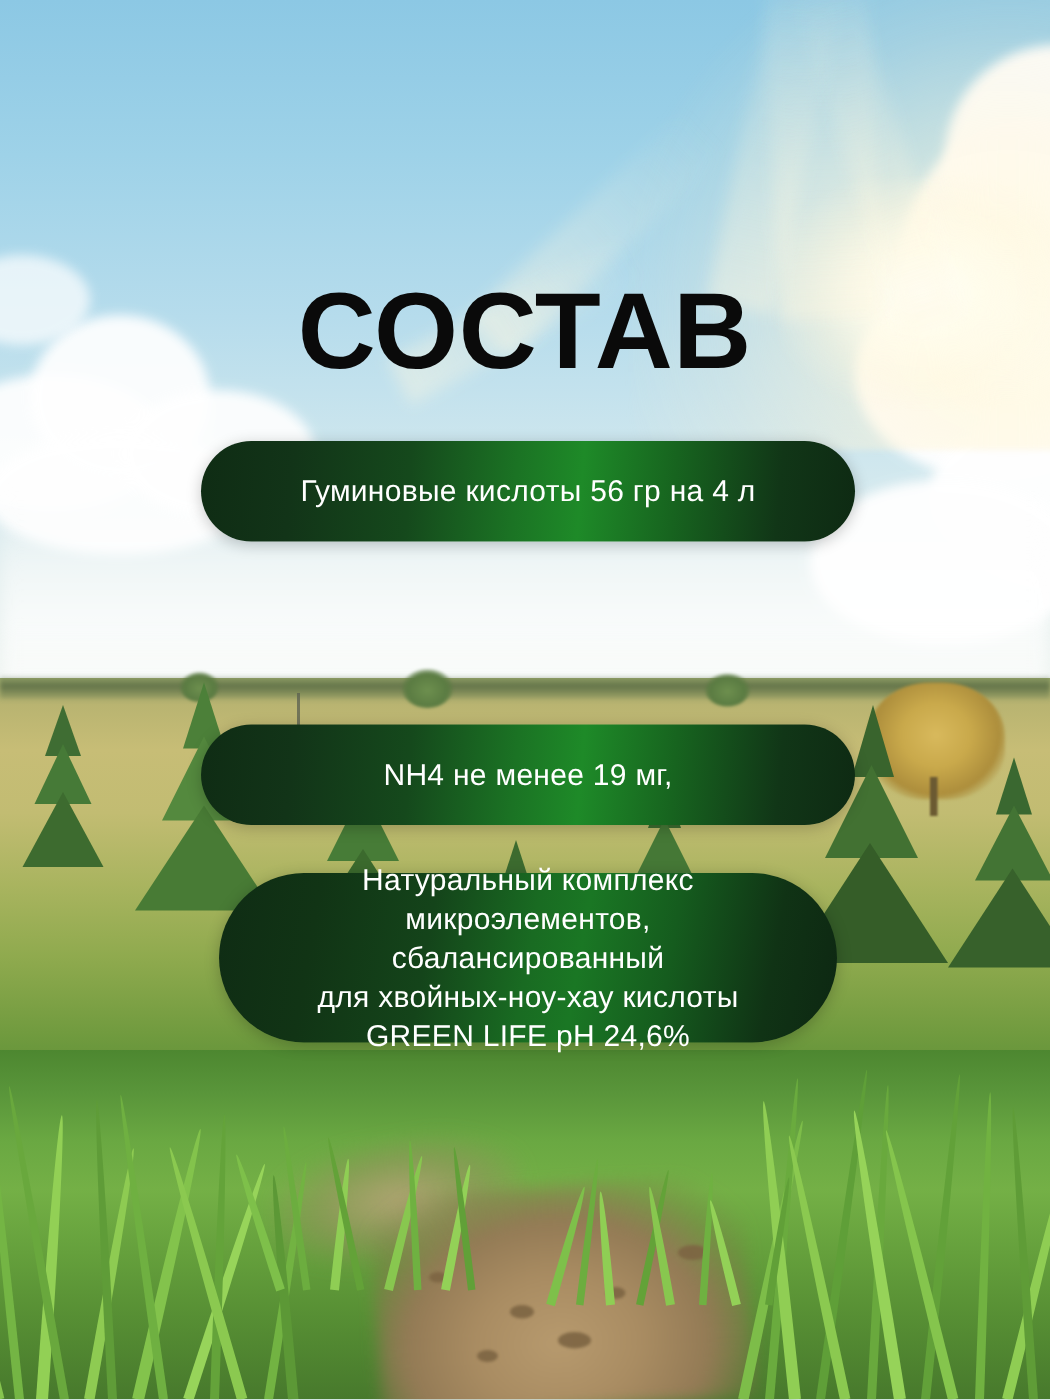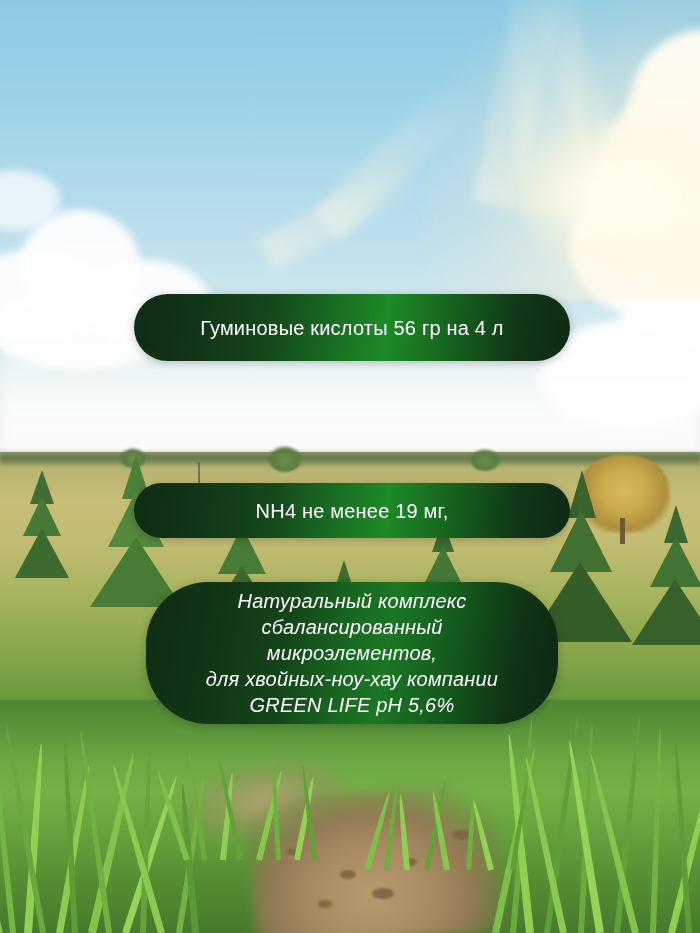--- a/index.html
+++ b/index.html
@@ -254,34 +254,33 @@
         #15491c 32%,
         #1b7324 48%,
         #1e8a28 58%,
         #17641f 72%,
         #113617 88%,
         #0e2a13 100%);
     box-shadow: 0 2px 10px rgba(0,0,0,0.22);
   }
   .pill-1 { left: 134px; top: 294px; width: 436px; height: 67px; border-radius: 34px; }
   .pill-2 { left: 134px; top: 390px; width: 436px; height: 67px; border-radius: 34px; }
-  .pill-3 { left: 134px; top: 483px; width: 436px; height: 55px; border-radius: 34px; }
+  .pill-3 { left: 134px; top: 483px; width: 436px; height: 67px; border-radius: 34px; }
   .pill-4 {
-    left: 146px; top: 582px; width: 412px; height: 142px;
+    left: 146px; top: 582px; width: 412px; height: 113px;
     border-radius: 62px;
     background: linear-gradient(100deg,
         #0f2c14 0%,
         #113415 16%,
         #14441a 34%,
         #196b22 50%,
         #1a7724 58%,
         #155c1e 72%,
         #103315 88%,
         #0d2712 100%);
-    font-style: italic;
   }
   .pill-line { display: block; }
   .pill-text { padding: 0 14px; }
 </style>
 </head>
 <body>
 
 <div class="poster">
 
   <div class="sky"></div>
@@ -418,38 +417,39 @@
     <div class="blade" style="left:44px; width:6px; height:76px;  background:#8fce54; transform:rotate(-5deg);"></div>
     <div class="blade" style="left:64px; width:5px; height:92px;  background:#63a238; transform:rotate(12deg);"></div>
     <div class="blade" style="left:84px; width:6px; height:80px;  background:#88c74f; transform:rotate(-10deg);"></div>
     <div class="blade" style="left:106px;width:5px; height:88px;  background:#6fb141; transform:rotate(4deg);"></div>
     <div class="blade" style="left:128px;width:6px; height:72px;  background:#93d157; transform:rotate(-14deg);"></div>
     <div class="blade" style="left:150px;width:5px; height:86px;  background:#61a038; transform:rotate(9deg);"></div>
   </div>
 
   <div class="content">
 
+    <div class="page-title">СОСТАВ</div>
 
     <div class="pill pill-1">
       <div class="pill-text">
         <span class="pill-line">Гуминовые кислоты 56 гр на 4 л</span>
       </div>
     </div>
 
 
     <div class="pill pill-3">
       <div class="pill-text">
         <span class="pill-line">NH4 не менее 19 мг,</span>
       </div>
     </div>
 
     <div class="pill pill-4">
       <div class="pill-text">
         <span class="pill-line">Натуральный комплекс</span>
+        <span class="pill-line">микроэлементов,</span>
         <span class="pill-line">сбалансированный</span>
-        <span class="pill-line">микроэлементов,</span>
-        <span class="pill-line">для хвойных-ноу-хау компании</span>
-        <span class="pill-line">GREEN LIFE pH 5,6%</span>
+        <span class="pill-line">для хвойных-ноу-хау кислоты</span>
+        <span class="pill-line">GREEN LIFE pH 24,6%</span>
       </div>
     </div>
 
   </div>
 </div>
 
 </body></html>

